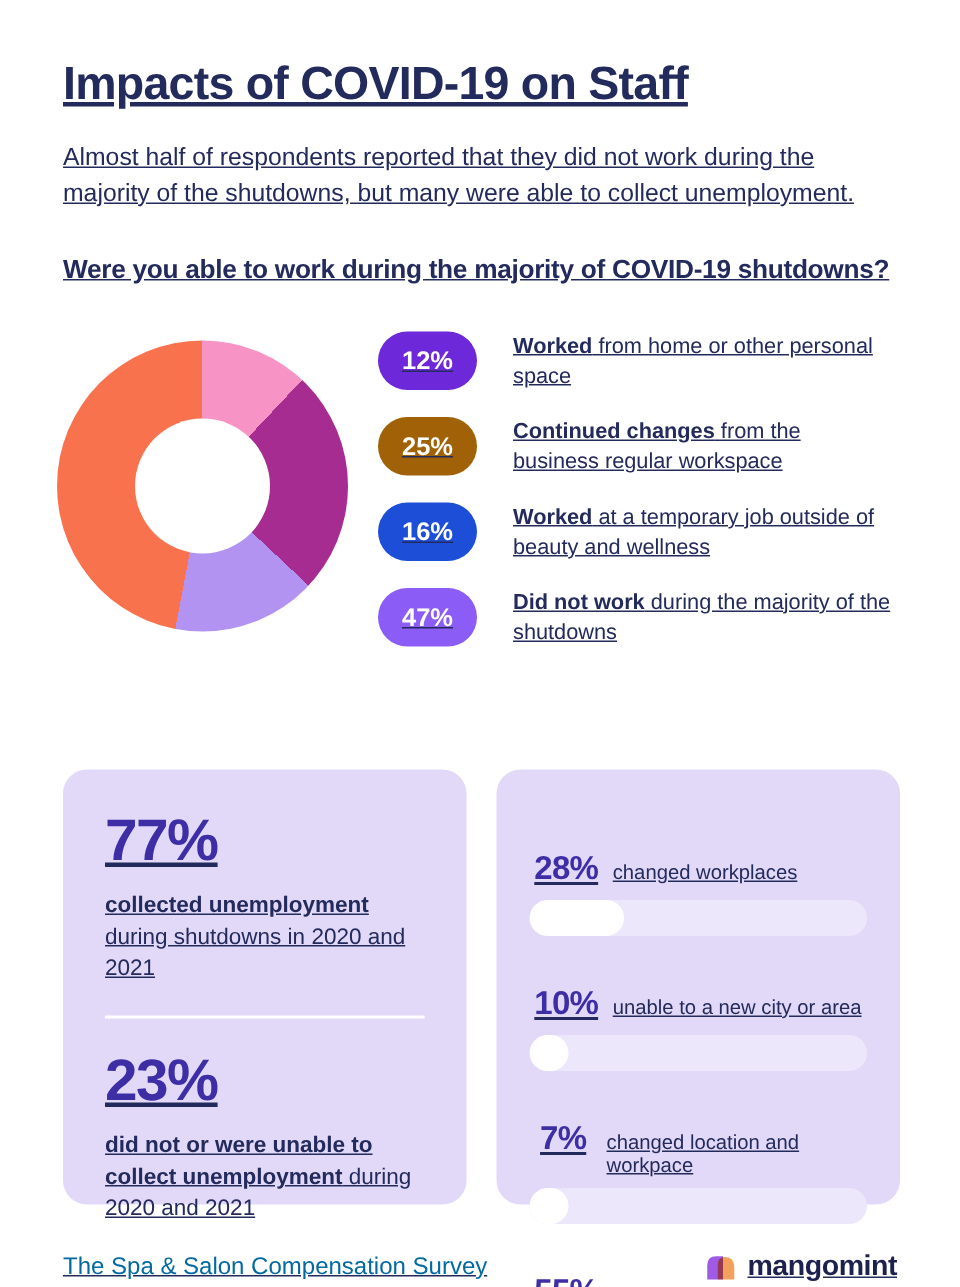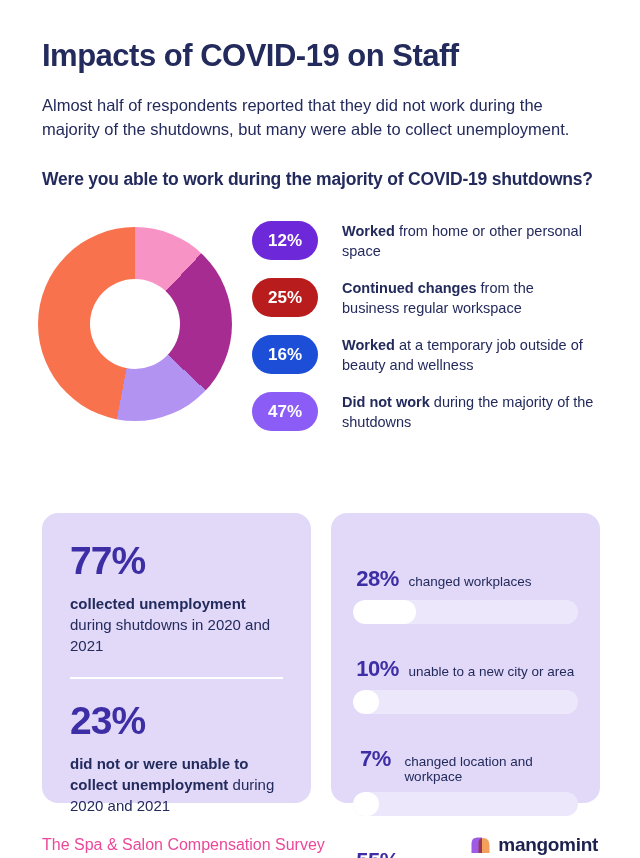--- a/index.html
+++ b/index.html
@@ -3,21 +3,21 @@
 <meta charset="utf-8">
 <style>
   * { box-sizing: border-box; margin: 0; padding: 0; }
   html, body { width: 640px; height: 858px; }
   body {
     font-family: "Liberation Sans", sans-serif;
     background: #ffffff;
     color: var(--navy, #232a5c);
     overflow: hidden;
   }
-  .page { width: 640px; height: 858px; padding: 36px 40px 16px 42px; }
+  .page { width: 640px; height: 858px; padding: 36px 40px 16px 42px; text-decoration: underline; }
 
   h1.title {
     font-size: 31px;
     font-weight: 700;
     letter-spacing: -0.5px;
     color: var(--navy);
     margin-top: 2px;
   }
   p.intro {
     margin-top: 20px;
@@ -125,21 +125,21 @@
   }
 
   
   .footer {
     margin-top: 31px;
     display: flex;
     align-items: center;
     justify-content: space-between;
     padding-right: 2px;
   }
-  .survey-name { font-size: 16px; color: #ec4899; }
+  .survey-name { font-size: 16px; color: #0369a1; }
   .brand { display: flex; align-items: center; gap: 7px; }
   .brand-name {
     font-size: 19px;
     font-weight: 700;
     color: #1c214e;
     letter-spacing: -0.3px;
     text-align: right;
   }
 </style>
 </head>
@@ -157,21 +157,21 @@
     <div class="donut" id="donut" style="background: conic-gradient(rgb(248, 148, 197) 0deg, rgb(248, 148, 197) 43.2deg, rgb(166, 44, 145) 43.2deg, rgb(166, 44, 145) 133.2deg, rgb(179, 147, 241) 133.2deg, rgb(179, 147, 241) 190.8deg, rgb(248, 114, 78) 190.8deg, rgb(248, 114, 78) 360deg);">
       <div class="hole"></div>
     </div>
 
     <ul class="legend">
       <li class="legend-item">
         <span class="badge" style="background: #6d28d9;">12%</span>
         <span class="legend-text"><b>Worked</b><span> from home or other personal space</span></span>
       </li>
       <li class="legend-item">
-        <span class="badge" style="background: #b91c1c;">25%</span>
+        <span class="badge" style="background: #a16207;">25%</span>
         <span class="legend-text"><b>Continued changes</b><span> from the business regular workspace</span></span>
       </li>
       <li class="legend-item">
         <span class="badge" style="background: #1d4ed8;">16%</span>
         <span class="legend-text"><b>Worked</b><span> at a temporary job outside of beauty and wellness</span></span>
       </li>
       <li class="legend-item">
         <span class="badge" style="background: #8b5cf6;">47%</span>
         <span class="legend-text"><b>Did not work</b><span> during the majority of the shutdowns</span></span>
       </li>

